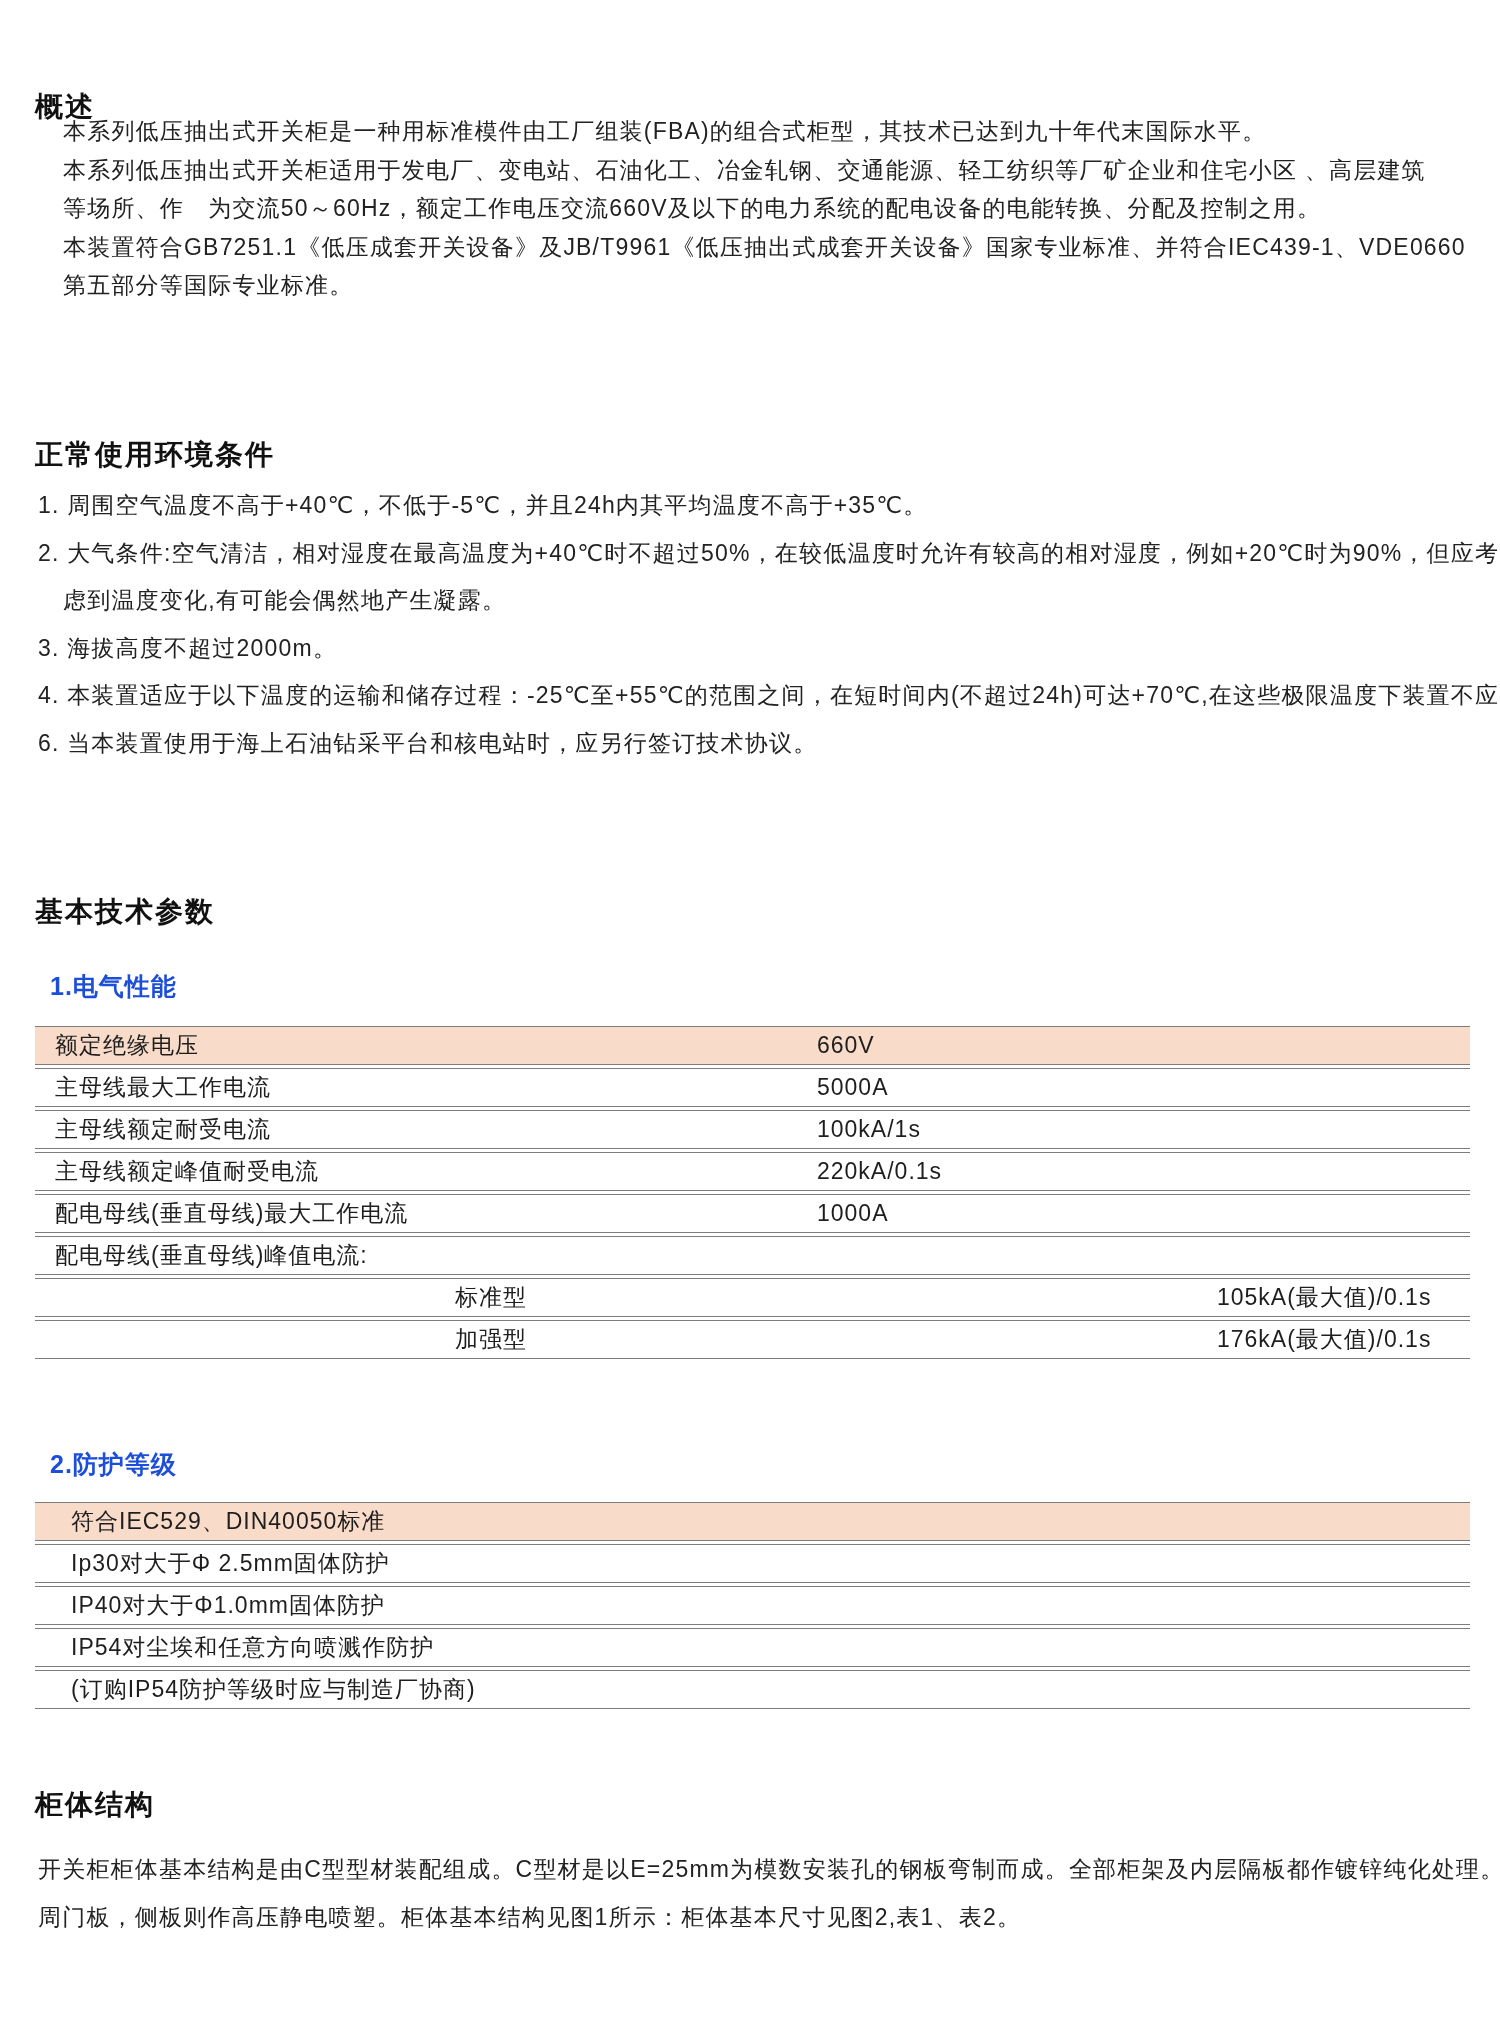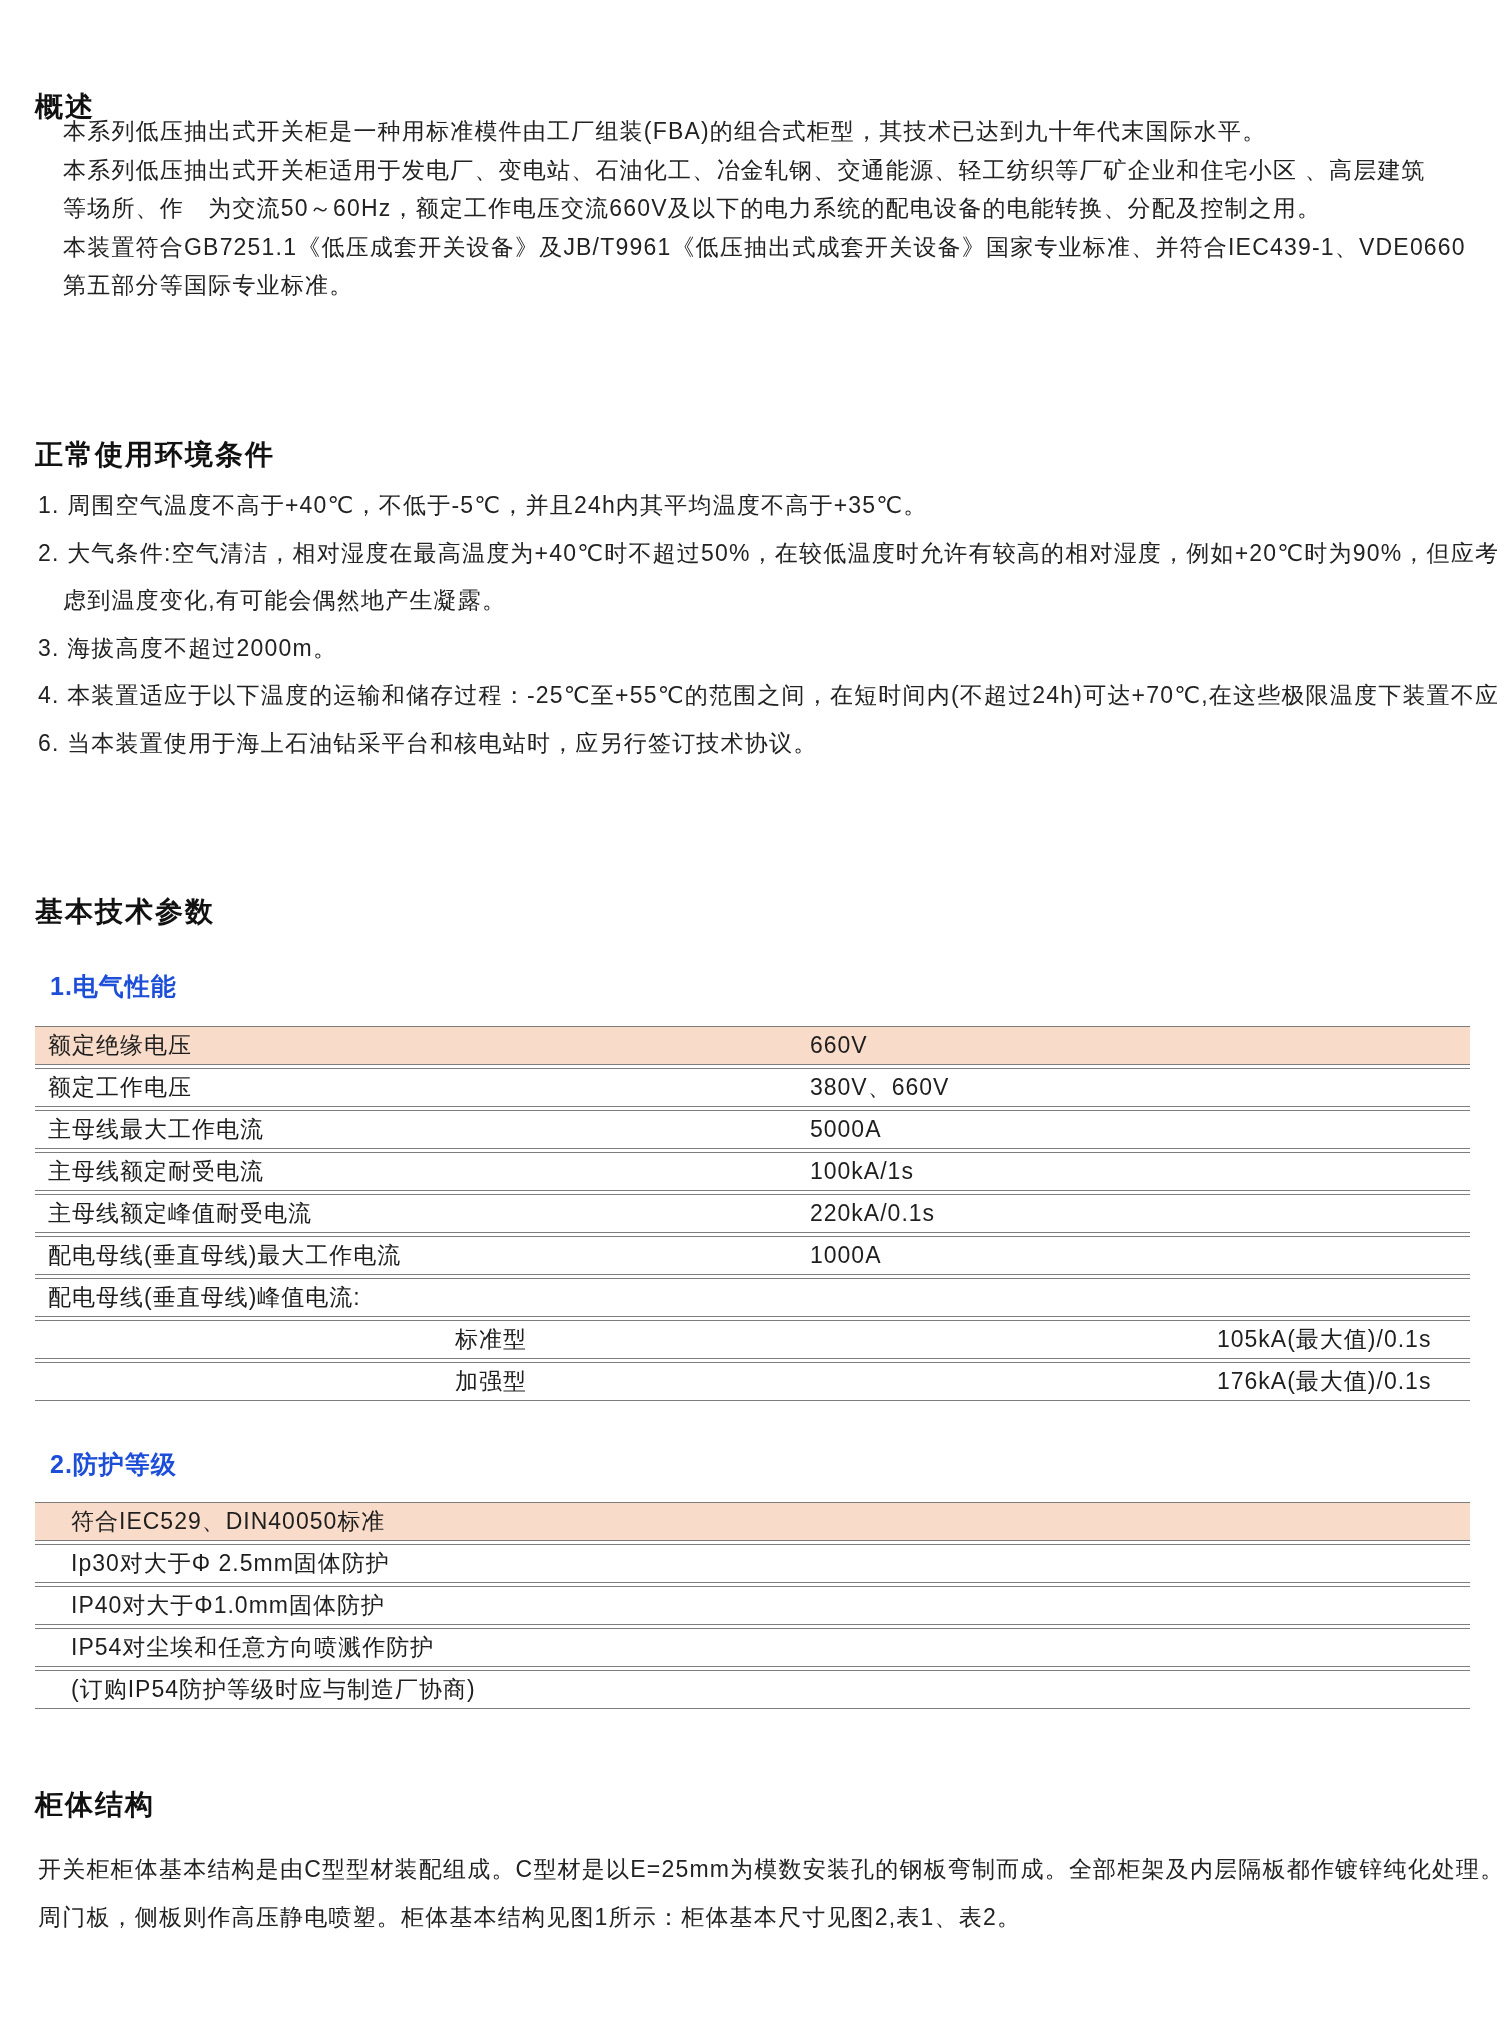--- a/index.html
+++ b/index.html
@@ -13,21 +13,21 @@
   .textblock .line{white-space:nowrap;}
   .ov-lines{top:112px;left:63px;line-height:38.5px;width:1437px;}
   .cond-lines{top:482px;left:38px;line-height:47.5px;width:1462px;}
   .cond-lines .wrap{padding-left:25px;}
   .struct-lines{top:1845px;left:38px;line-height:48px;width:1465px;}
 
   .dtable{position:absolute;left:35px;width:1435px;}
   .trow{display:flex;align-items:center;height:37px;border-top:1px solid #7d7d7d;
         border-bottom:1px solid #7d7d7d;margin-bottom:3px;font-size:23px;letter-spacing:1px;}
   .trow.highlight{background:var(--highlight,#f8dbc9);}
-  .cell-label{width:762px;padding-left:13px;white-space:nowrap;}
+  .cell-label{width:762px;padding-left:20px;white-space:nowrap;}
   .trow.indent .cell-label{padding-left:420px;}
   .cell-value{flex:1;white-space:nowrap;}
   .cell-full{padding-left:36px;white-space:nowrap;}
 </style>
 </head>
 <body>
 
 <div class="page">
 
   <div class="h1" style="top:88px;left:35px;">概述</div>
@@ -49,24 +49,20 @@
     <div class="line">6. 当本装置使用于海上石油钻采平台和核电站时，应另行签订技术协议。</div>
   </div>
 
   <div class="h1" style="top:893px;left:35px;">基本技术参数</div>
 
   <div class="h2" style="top:970px;left:50px;">1.电气性能</div>
   <div class="dtable" style="top:1026px;">
     <div class="trow highlight">
       <div class="cell-label">额定绝缘电压</div>
       <div class="cell-value">660V</div>
-    </div>
-    <div class="trow">
-      <div class="cell-label">额定工作电压</div>
-      <div class="cell-value">380V、660V</div>
     </div>
     <div class="trow">
       <div class="cell-label">主母线最大工作电流</div>
       <div class="cell-value">5000A</div>
     </div>
     <div class="trow">
       <div class="cell-label">主母线额定耐受电流</div>
       <div class="cell-value">100kA/1s</div>
     </div>
     <div class="trow">

